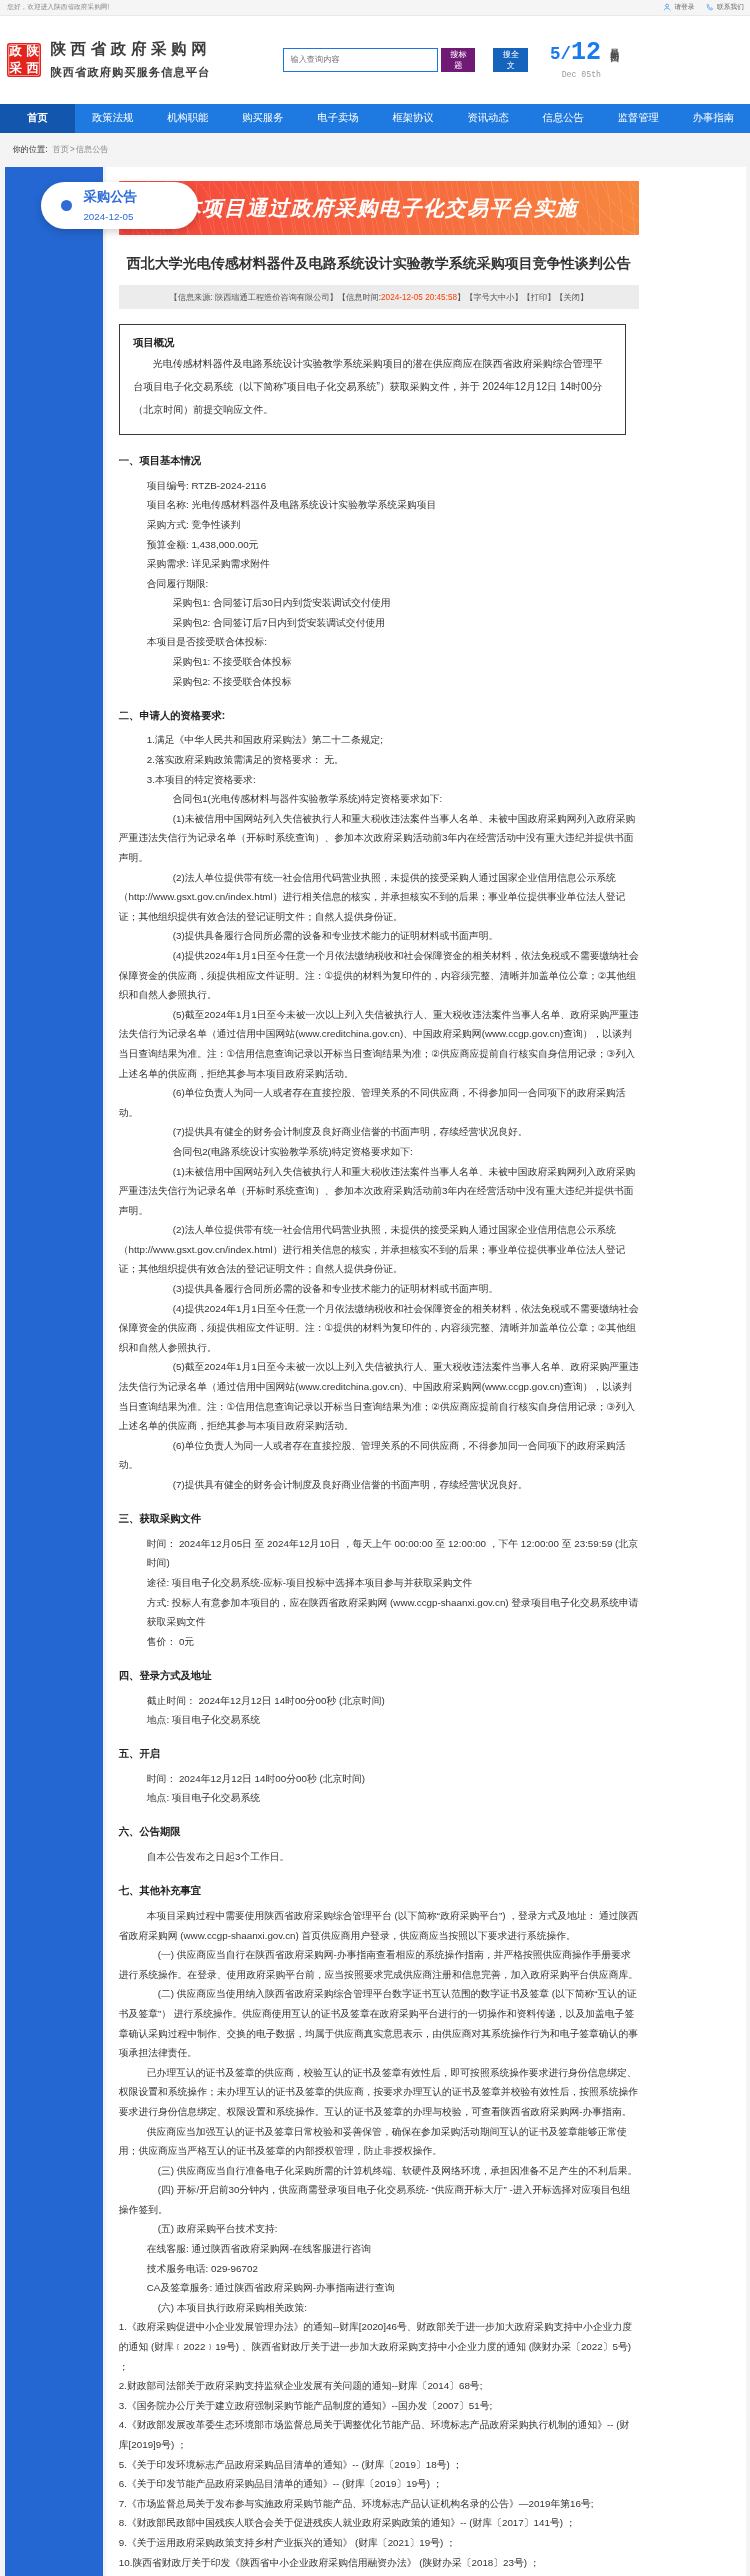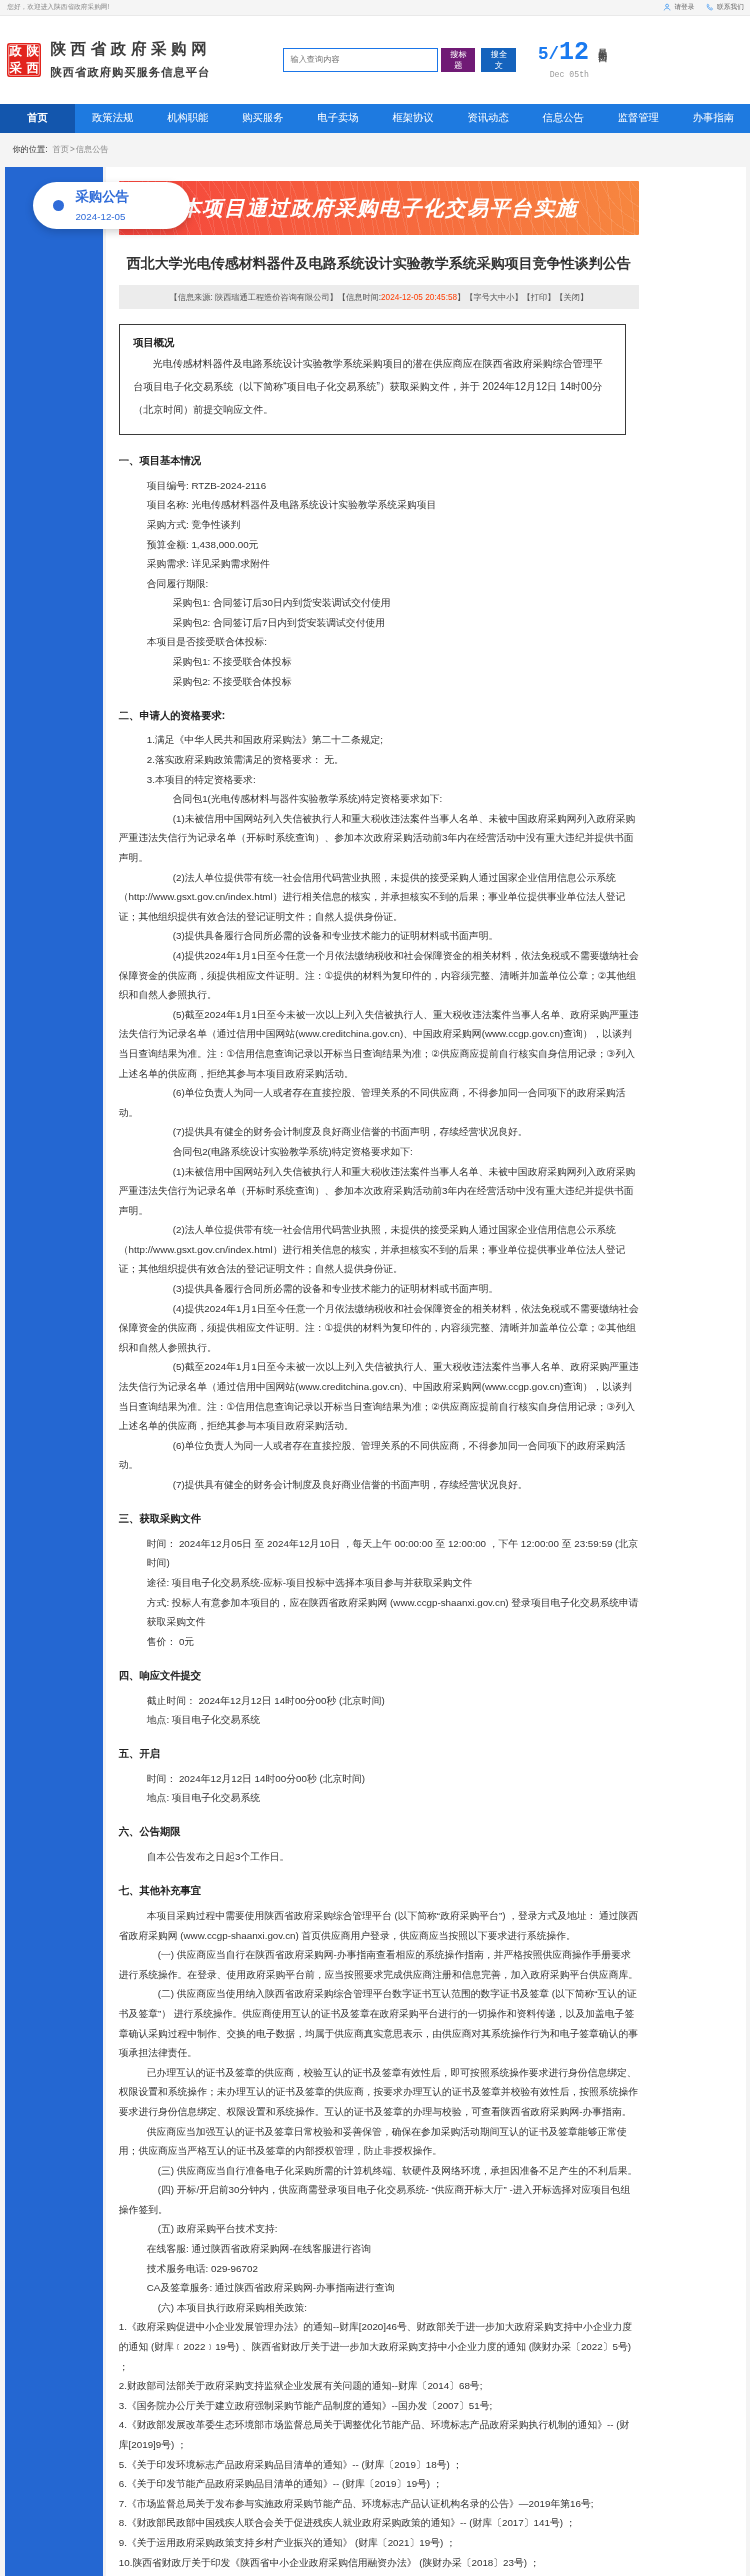--- a/index.html
+++ b/index.html
@@ -14,41 +14,41 @@
 
   
   .header { height:88px; display:flex; align-items:center; padding:0 7.2px; background:#fff; }
   .seal { width:34px; height:34px; background:#e2241d; border-radius:3.1px; box-shadow:inset 0 0 0 1.5px #e2241d, inset 0 0 0 2.1px #fff; display:grid; grid-template-columns:1fr 1fr; grid-template-rows:1fr 1fr; align-items:center; justify-items:center; color:#fff; font-weight:bold; font-size:12.4px; line-height:1; flex:0 0 auto; }
   .brand { margin-left:9.3px; }
   .brand-cn { font-size:15.5px; font-weight:bold; color:#3d3d3d; letter-spacing:4.6px; white-space:nowrap; }
   .brand-sub { font-size:11.3px; font-weight:bold; color:#3d3d3d; letter-spacing:1px; margin-top:4.1px; white-space:nowrap; }
   .search-wrap { display:flex; align-items:center; margin-left:72px; }
   .search-input { width:155px; height:24px; border:1px solid #1a75e8; padding:0 6.2px; font-size:8.2px; color:#333; outline:none; }
   .btn-title { height:24px; width:34px; margin-left:3.1px; background:#701a75; color:#fff; border:none; font-size:8.2px; cursor:pointer; }
-  .btn-full { height:24px; width:35px; margin-left:6px; background:#1563bd; color:#fff; border:none; font-size:8.2px; cursor:pointer; }
+  .btn-full { height:24px; width:35px; margin-left:18px; background:#1563bd; color:#fff; border:none; font-size:8.2px; cursor:pointer; }
   .datebox { margin-left:21.6px; display:flex; align-items:flex-start; gap:7.2px;font-family:Liberation Mono, monospace; }
   .date-num { color:#1a7af0; font-weight:bold; font-size:17.5px; line-height:1; }
   .date-num b { font-size:25px; }
   .date-en { color:#9a9a9a; font-size:8.2px; margin-top:5.2px; text-align:right; }
   .weekday { writing-mode:vertical-rl; font-size:8.8px; font-weight:bold; color:#4a4a4a; letter-spacing:3.1px; margin-top:1px; }
 
   
   .nav { height:29px; background:#1e7ae0; display:flex; }
   .nav-item { flex:1; display:flex; align-items:center; justify-content:center; color:#fff; font-size:10.3px; cursor:pointer; white-space:nowrap; }
   .nav-item.active { background:#1356ad; font-weight:bold; }
 
   
   .main-wrap { background:#f4f4f4; padding-bottom:10.3px; }
   .breadcrumb { height:34px; display:flex; align-items:center; padding:0 12.4px; font-size:8.2px; }
   .bc-label { color:#333; }
   .bc-link { color:#8a8a8a; margin-left:5.2px; cursor:pointer; }
   .bc-sep { color:#8a8a8a; margin:0 1px; }
   .content-row { display:flex; align-items:stretch; padding:0 5.2px; position:relative; }
   .sidebar-col { width:98px; background:#2467d2; flex:0 0 auto; position:relative; min-height:2571px; }
-  .side-pill { position:absolute; left:28px; top:15.5px; width:157px; height:47px; background:#fff; border-radius:24px; box-shadow:0 3.1px 8.2px rgba(0,0,0,.18); display:flex; align-items:center; z-index:3; cursor:pointer; }
+  .side-pill { position:absolute; left:36px; top:15.5px; width:157px; height:47px; background:#fff; border-radius:24px; box-shadow:0 3.1px 8.2px rgba(0,0,0,.18); display:flex; align-items:center; z-index:3; cursor:pointer; }
   .pill-dot { width:11.3px; height:11.3px; border-radius:50%; background:#2f6bd8; margin-left:19.6px; flex:0 0 auto; }
   .pill-text { margin-left:11.3px; }
   .pill-title { color:#2f6bd8; font-size:13.4px; font-weight:bold; line-height:1.15; }
   .pill-date { color:#2f6bd8; font-size:9.8px; margin-top:6px; }
 
   .card { flex:1; background:#fff; margin-left:2.6px; min-height:2571px; padding:0 0 31px 0; position:relative; }
   .article-col { width:613px; margin-left:13px; }
   .banner { width:520px; height:54px; margin-top:14.4px; border-radius:1px;
     background:
       repeating-radial-gradient(circle at -5% 160%, rgba(255,255,255,.10) 0 1px, rgba(255,255,255,0) 1px 11.3px),
@@ -213,21 +213,21 @@
               <p class="ps t3">(3)提供具备履行合同所必需的设备和专业技术能力的证明材料或书面声明。</p>
               <p class="ps t3">(4)提供2024年1月1日至今任意一个月依法缴纳税收和社会保障资金的相关材料，依法免税或不需要缴纳社会保障资金的供应商，须提供相应文件证明。注：①提供的材料为复印件的，内容须完整、清晰并加盖单位公章；②其他组织和自然人参照执行。</p>
               <p class="ps t3">(5)截至2024年1月1日至今未被一次以上列入失信被执行人、重大税收违法案件当事人名单、政府采购严重违法失信行为记录名单（通过信用中国网站(www.creditchina.gov.cn)、中国政府采购网(www.ccgp.gov.cn)查询），以谈判当日查询结果为准。注：①信用信息查询记录以开标当日查询结果为准；②供应商应提前自行核实自身信用记录；③列入上述名单的供应商，拒绝其参与本项目政府采购活动。</p>
               <p class="ps t3">(6)单位负责人为同一人或者存在直接控股、管理关系的不同供应商，不得参加同一合同项下的政府采购活动。</p>
               <p class="ps t3">(7)提供具有健全的财务会计制度及良好商业信誉的书面声明，存续经营状况良好。</p>
               <h3 class="sec-h">三、获取采购文件</h3>
               <p class="ps s2">时间： 2024年12月05日 至 2024年12月10日 ，每天上午 00:00:00 至 12:00:00 ，下午 12:00:00 至 23:59:59  (北京时间)</p>
               <p class="ps s2">途径: 项目电子化交易系统-应标-项目投标中选择本项目参与并获取采购文件</p>
               <p class="ps s2">方式: 投标人有意参加本项目的，应在陕西省政府采购网 (www.ccgp-shaanxi.gov.cn) 登录项目电子化交易系统申请获取采购文件</p>
               <p class="ps s2">售价： 0元</p>
-              <h3 class="sec-h">四、响应文件提交</h3>
+              <h3 class="sec-h">四、登录方式及地址</h3>
               <p class="ps s2">截止时间： 2024年12月12日 14时00分00秒 (北京时间)</p>
               <p class="ps s2">地点: 项目电子化交易系统</p>
               <h3 class="sec-h">五、开启</h3>
               <p class="ps s2">时间： 2024年12月12日 14时00分00秒 (北京时间)</p>
               <p class="ps s2">地点: 项目电子化交易系统</p>
               <h3 class="sec-h">六、公告期限</h3>
               <p class="ps s2">自本公告发布之日起3个工作日。</p>
               <h3 class="sec-h">七、其他补充事宜</h3>
               <p class="ps t2">本项目采购过程中需要使用陕西省政府采购综合管理平台 (以下简称“政府采购平台”) ，登录方式及地址： 通过陕西省政府采购网 (www.ccgp-shaanxi.gov.cn) 首页供应商用户登录，供应商应当按照以下要求进行系统操作。</p>
               <p class="ps t2b">(一) 供应商应当自行在陕西省政府采购网-办事指南查看相应的系统操作指南，并严格按照供应商操作手册要求进行系统操作。在登录、使用政府采购平台前，应当按照要求完成供应商注册和信息完善，加入政府采购平台供应商库。</p>

